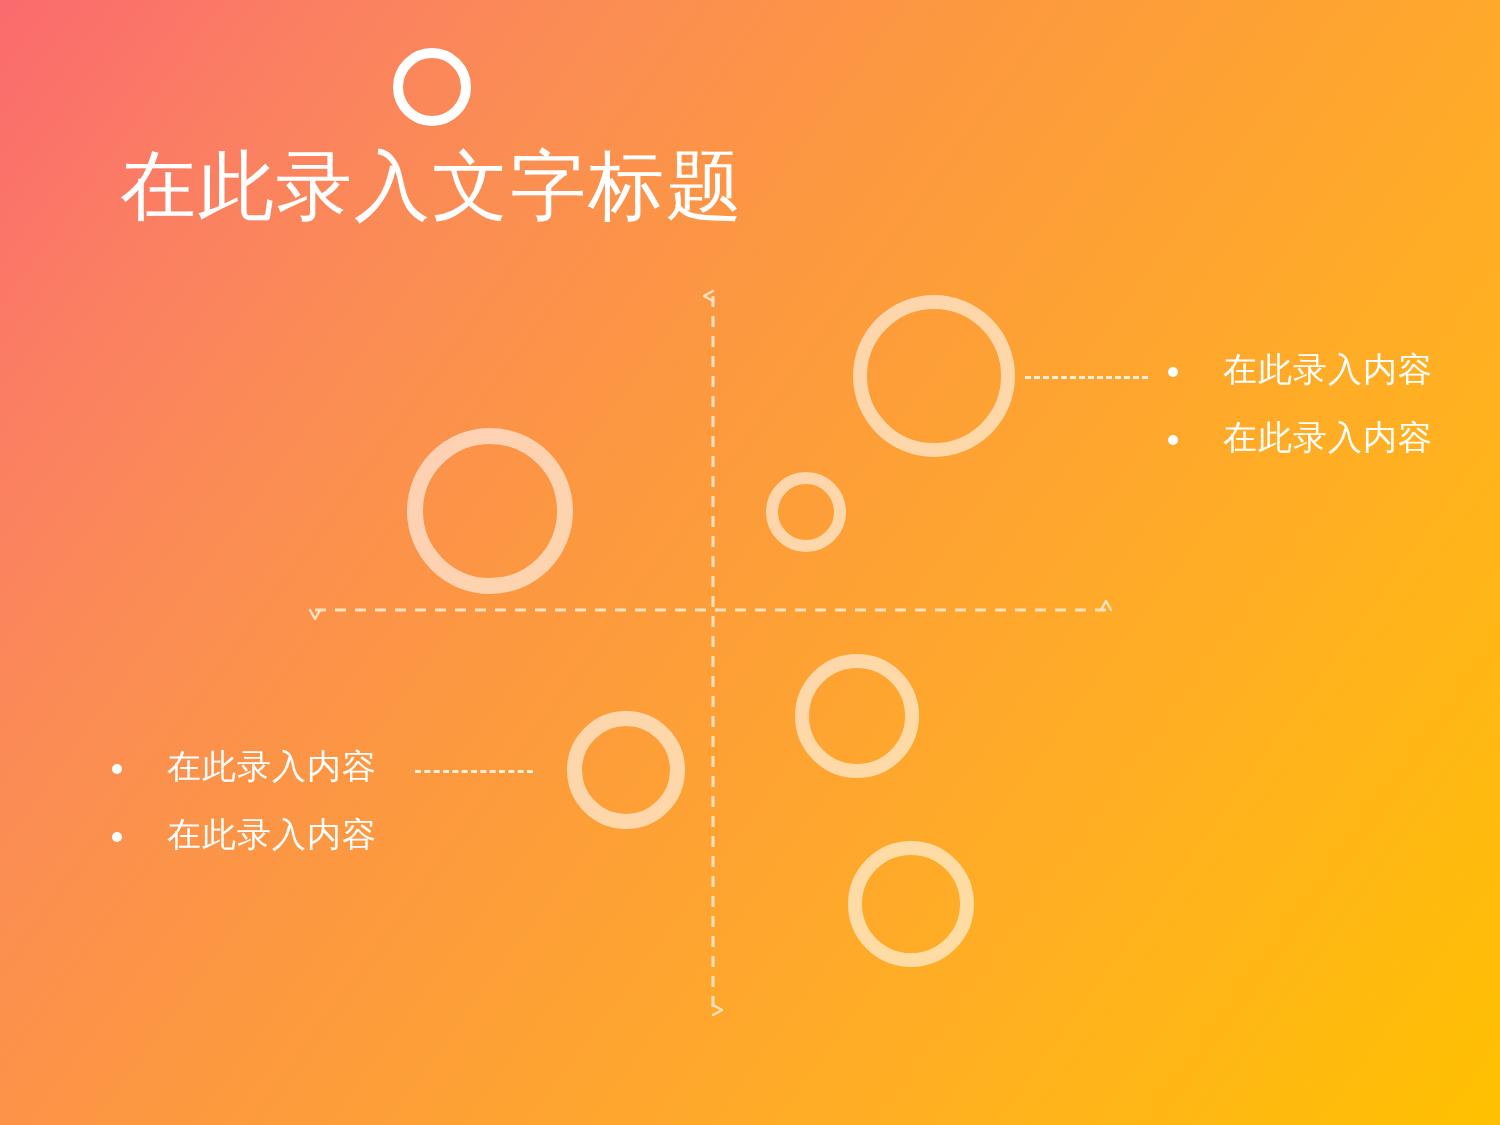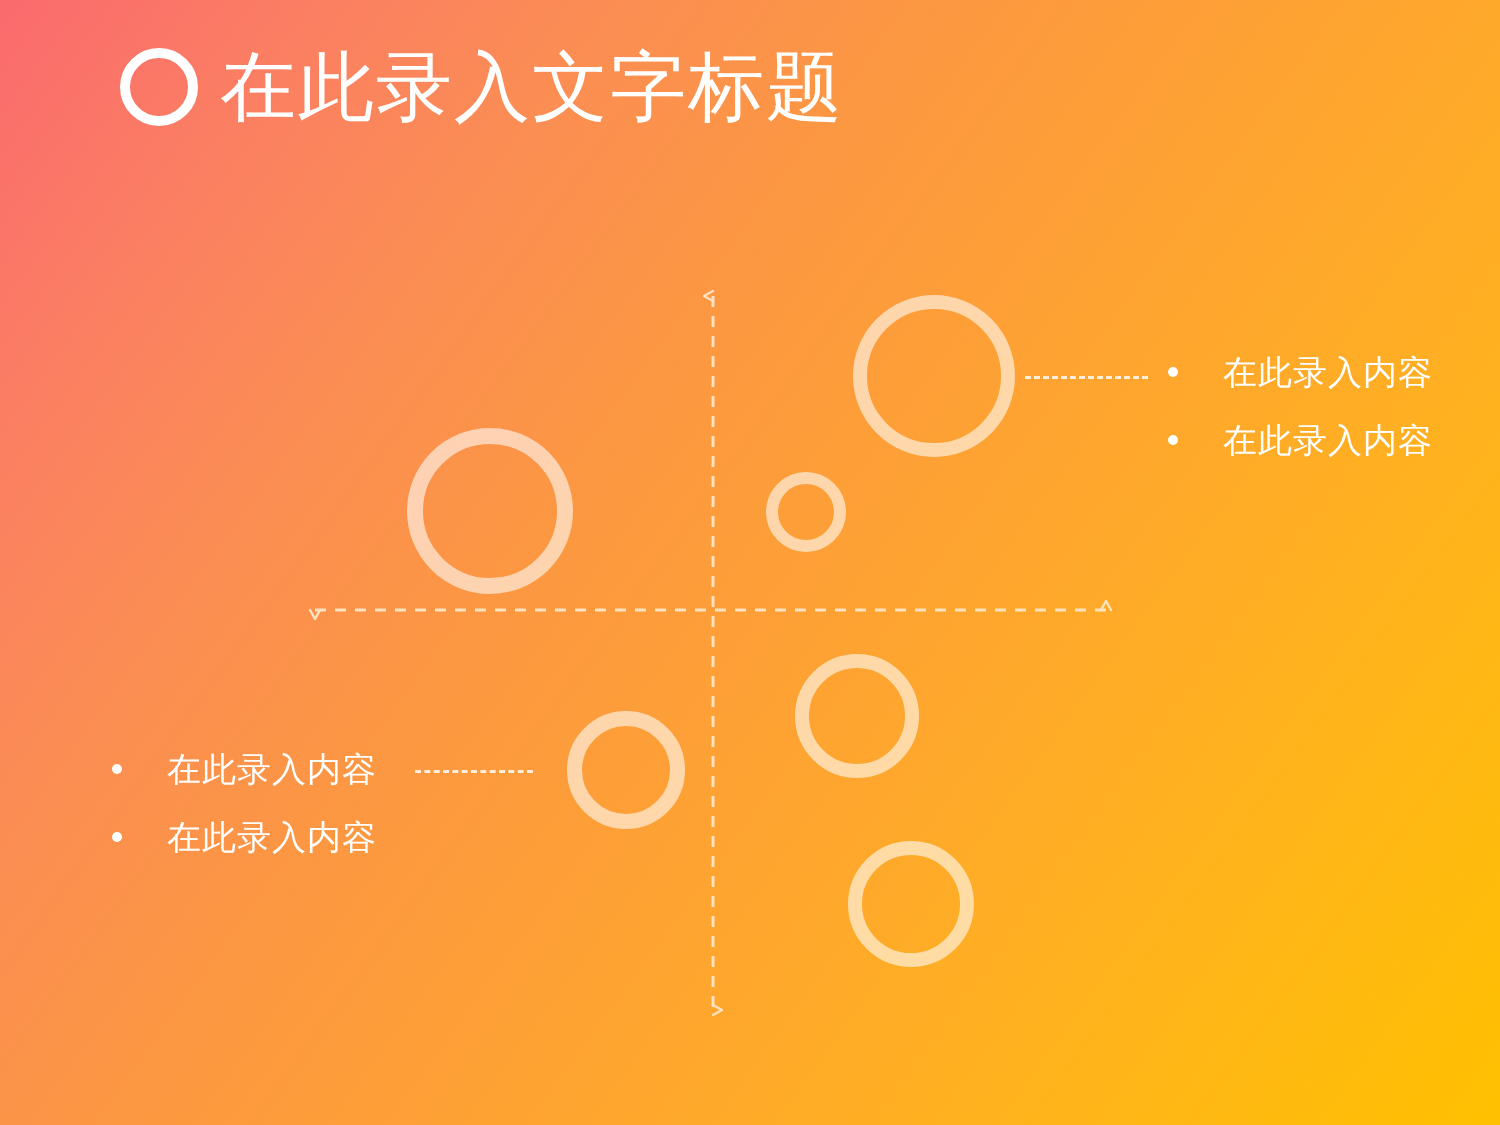--- a/index.html
+++ b/index.html
@@ -25,20 +25,21 @@
   }
 
   
   .title-row {
     position: absolute;
     left: 120px;
     top: 48px;
     display: flex;
     align-items: center;
     gap: 22px;
+    flex-direction: column;
   }
   .title-ring {
     width: 78px;
     height: 78px;
     border-radius: 50%;
     border: 10px solid #ffffff;
     box-sizing: border-box;
     flex: 0 0 auto;
   }
   .title-text {
@@ -91,20 +92,21 @@
   .bullet-dot {
     width: 10px;
     height: 10px;
     border-radius: 50%;
     background: #ffffff;
     flex: 0 0 auto;
     margin-right: 45px;
   }
   .bullet-text {
     letter-spacing: 1px;
+    font-family: Liberation Mono, monospace;
   }
   #bullets-right .bullet-item { margin-bottom: 34px; }
   #bullets-left  .bullet-item { margin-bottom: 34px; }
 </style>
 </head>
 <body>
 
 <div id="slide">
 
   <div class="title-row">

